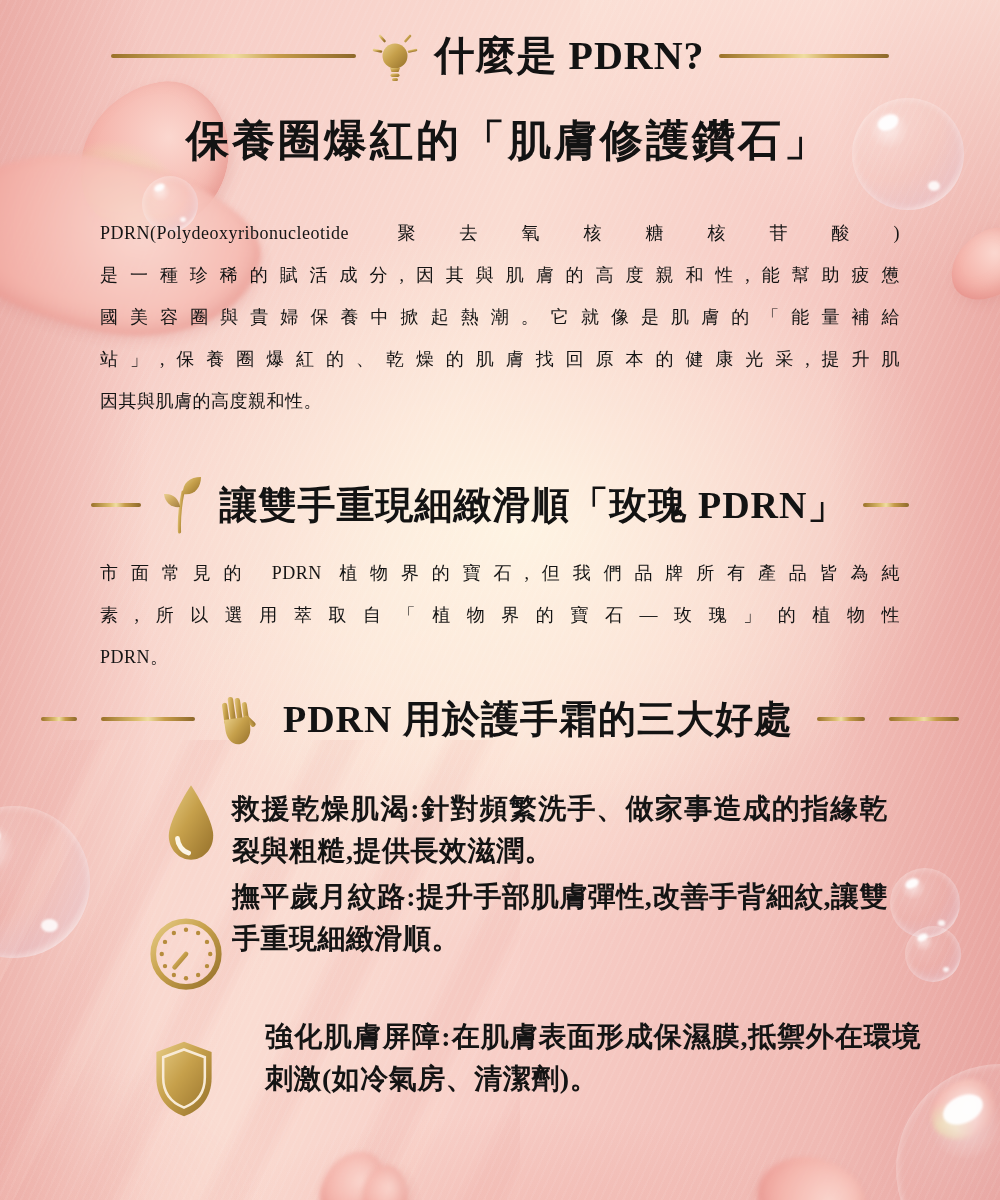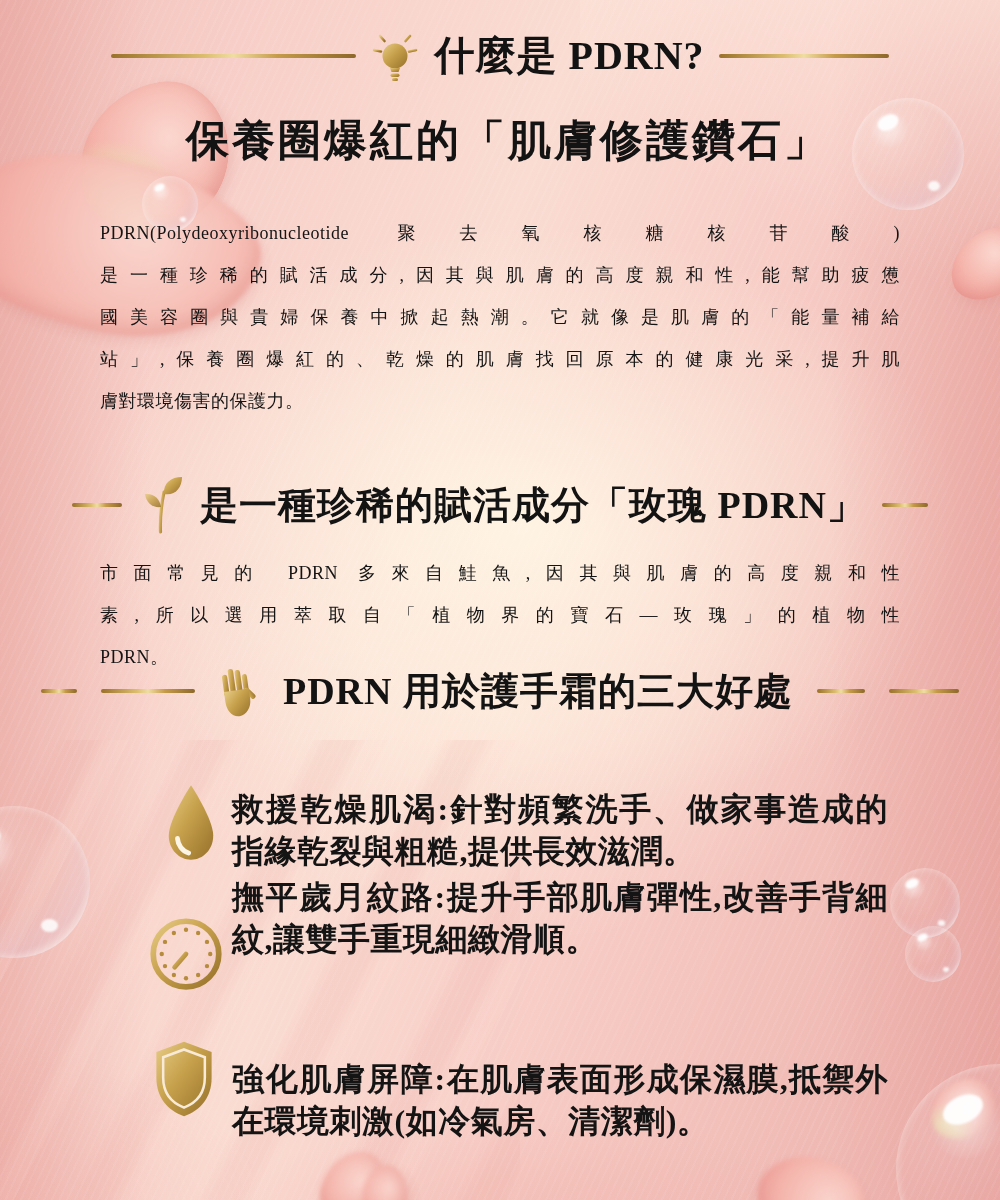--- a/index.html
+++ b/index.html
@@ -51,32 +51,32 @@
   
   .content{position:absolute;left:0;top:0;width:1000px;height:1200px;z-index:3;}
   .hrow{position:absolute;left:0;width:100%;display:flex;justify-content:center;align-items:center;}
   .gline{height:4px;border-radius:2px;flex:0 0 auto;
     background:linear-gradient(90deg,#9a7129,#dcbd6e 38%,#f0dda2 50%,#c59b49 68%,#8d682a);}
   h1,h2,h3{margin:0;font-weight:700;color:#131313;white-space:nowrap;}
   #h1-row{top:28px;gap:14px;} #h1-row h1{font-size:40px;letter-spacing:1px;}
   #subtitle-row{position:absolute;top:112px;left:8px;width:100%;text-align:center;}
   #subtitle-row h2{font-size:43px;letter-spacing:3px;display:inline-block;}
   #h2-row{top:476px;gap:16px;} #h2-row h2{font-size:38px;letter-spacing:1px;}
-  #h3-row{top:664px;gap:24px;text-align:center;} #h3-row h2{font-size:38px;letter-spacing:1px;}
+  #h3-row{top:692px;gap:24px;text-align:center;} #h3-row h2{font-size:38px;letter-spacing:1px;}
   .para{position:absolute;left:100px;width:800px;}
   .jline{font-size:18px;line-height:42px;font-weight:400;letter-spacing:.5px;
     text-align:justify;text-align-last:justify;}
   .jline.last{text-align-last:left;}
   #para1{top:212px;} #para2{top:552px;}
   .icon{display:inline-flex;flex:0 0 auto;align-items:center;justify-content:center;}
   .benefit-icon{position:absolute;}
   .btext{position:absolute;left:232px;width:656px;margin:0;
-    font-size:32px;line-height:42px;font-weight:600;letter-spacing:.5px;text-align:justify;font-family:Liberation Serif, serif;}
+    font-size:28px;line-height:42px;font-weight:600;letter-spacing:.5px;text-align:justify;font-family:Liberation Serif, serif;}
   .btext strong{font-weight:800;letter-spacing:1px;}
-  #btext-1{top:788px;} #btext-2{top:876px;} #btext-3{top:1058px;}
+  #btext-1{top:788px;} #btext-2{top:876px;} #btext-3{top:1016px;margin-left:33px;}
   #bicon-1{left:162px;top:782px;} #bicon-2{left:148px;top:916px;} #bicon-3{left:153px;top:1040px;}
 </style>
 </head>
 <body>
 
 <svg width="0" height="0" style="position:absolute" aria-hidden="true">
   <defs>
     <linearGradient id="goldgrad" x1="0" y1="0" x2="1" y2="1">
       <stop offset="0" stop-color="#e7cc86"></stop>
         <stop offset=".45" stop-color="#c6a04b"></stop>
@@ -133,38 +133,38 @@
 
     <div id="subtitle-row">
       <h2>保養圈爆紅的「肌膚修護鑽石」</h2>
     </div>
 
     <div class="para" id="para1">
       <div class="jline">PDRN(Polydeoxyribonucleotide 聚去氧核糖核苷酸)</div>
       <div class="jline">是一種珍稀的賦活成分,因其與肌膚的高度親和性,能幫助疲憊</div>
       <div class="jline">國美容圈與貴婦保養中掀起熱潮。它就像是肌膚的「能量補給</div>
       <div class="jline">站」,保養圈爆紅的、乾燥的肌膚找回原本的健康光采,提升肌</div>
-      <div class="jline last">膚對環境傷害的保護力。</div>
+      <div class="jline last">因其與肌膚的高度親和性。</div>
     </div>
 
     <div class="hrow" id="h2-row">
       <span class="gline" style="width:50px"></span>
       <span class="icon">
         <svg width="46" height="58" viewBox="0 0 46 58">
           <path d="M22.5 56 C22 44 23 30 26 16" stroke="url(#goldgrad)" stroke-width="3.2" fill="none" stroke-linecap="round"></path>
           <path d="M26 18 C25 7 33 1 44 1 C44 12 37 20 26 18 Z" fill="url(#goldgrad)"></path>
           <path d="M23 31 C15 32 8 27 7 18 C16 17 22 23 23 31 Z" fill="url(#goldgrad)" opacity=".85"></path>
         </svg>
       </span>
-      <h2>是一種珍稀的賦活成分「玫瑰 PDRN」</h2>
+      <h2>讓雙手重現細緻滑順「玫瑰 PDRN」</h2>
       <span class="gline" style="width:46px"></span>
     </div>
 
     <div class="para" id="para2">
-      <div class="jline">市面常見的 PDRN 多來自鮭魚,因其與肌膚的高度親和性</div>
+      <div class="jline">市面常見的 PDRN 植物界的寶石,但我們品牌所有產品皆為純</div>
       <div class="jline">素,所以選用萃取自「植物界的寶石—玫瑰」的植物性</div>
       <div class="jline last">PDRN。</div>
     </div>
 
     <div class="hrow" id="h3-row">
       <span class="gline" style="width:36px"></span>
       <span class="gline" style="width:94px"></span>
       <span class="icon">
         <svg width="40" height="54" viewBox="0 0 40 54">
           <g fill="url(#goldgrad)" transform="rotate(-8 20 27)">

